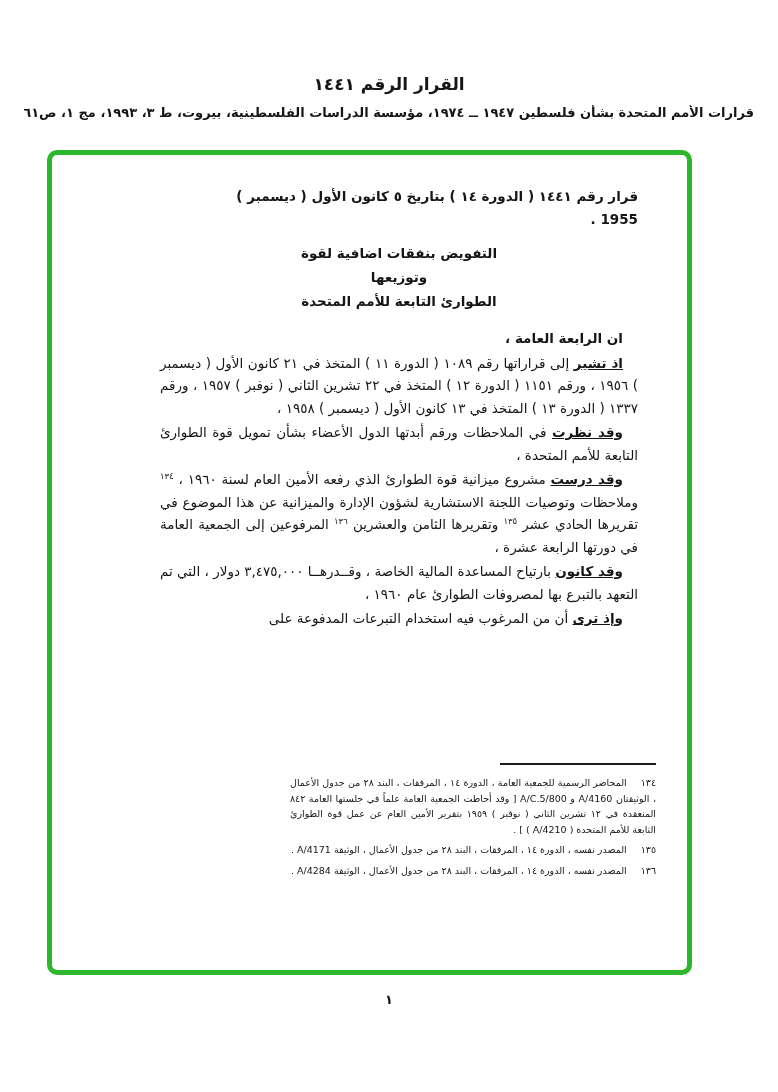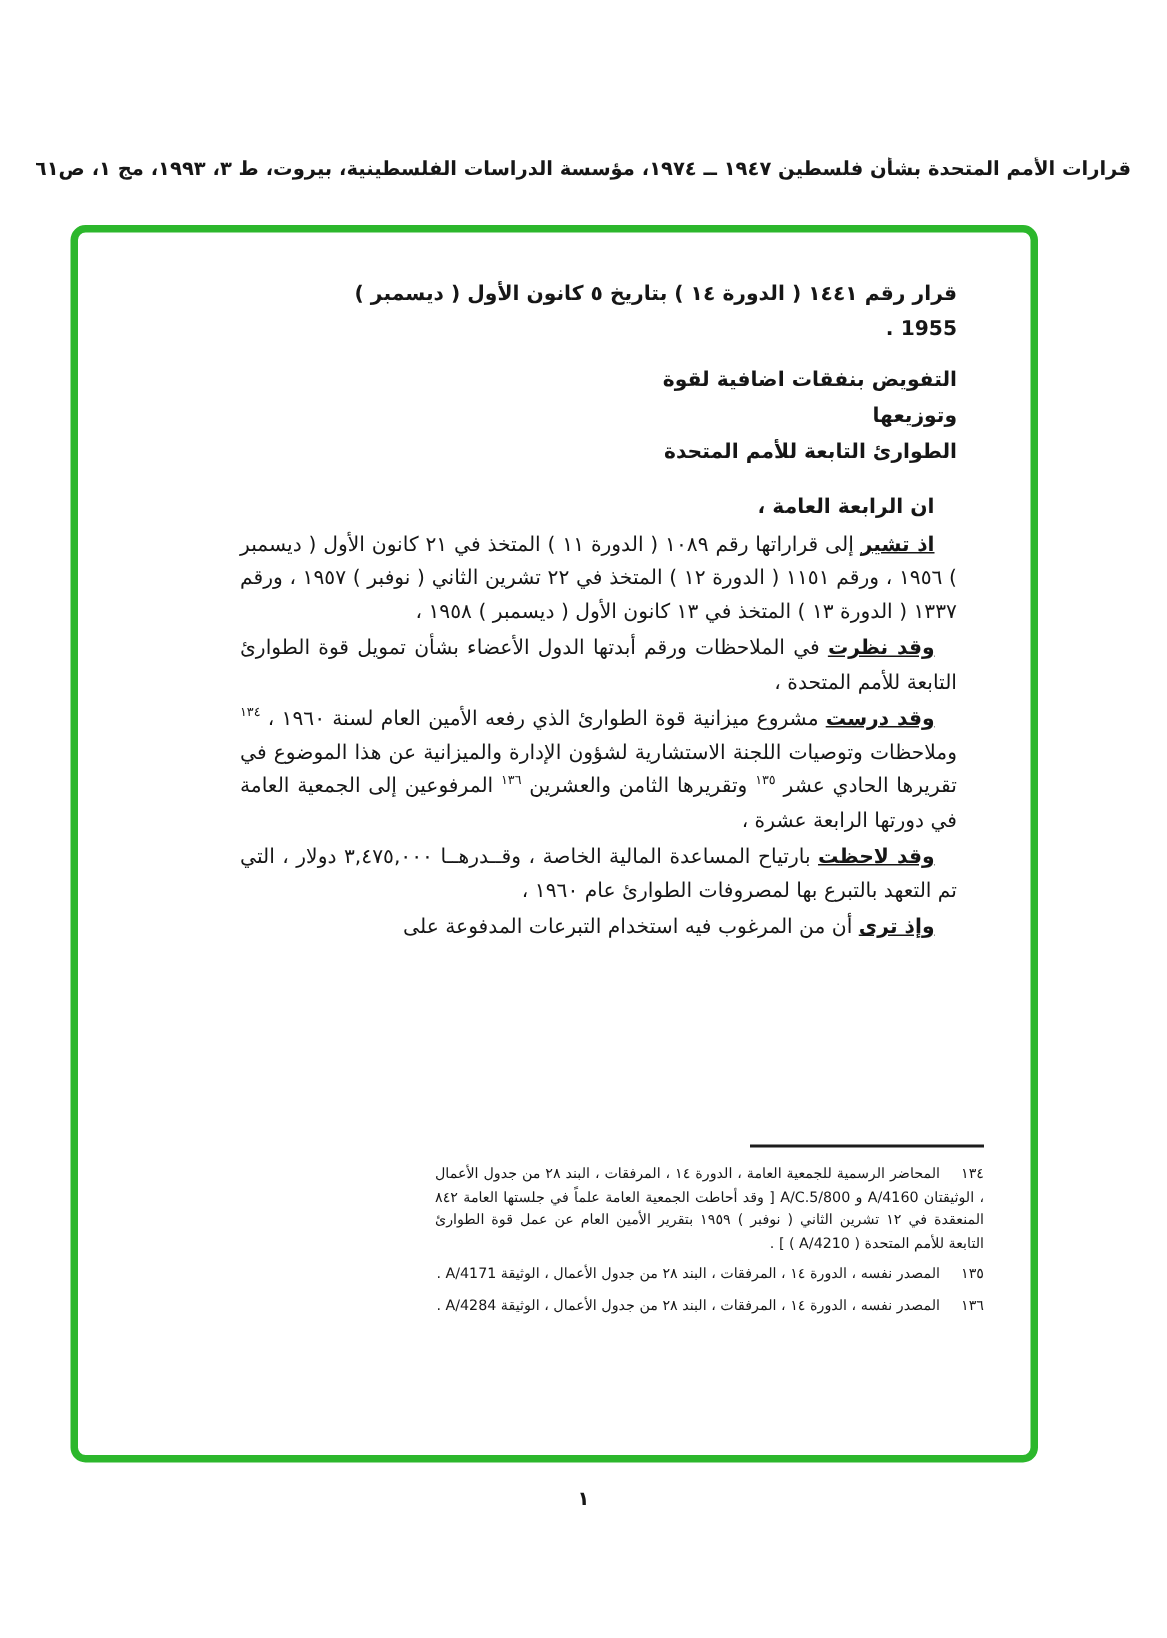--- a/index.html
+++ b/index.html
@@ -35,21 +35,21 @@
     position: absolute; top: 30px; right: 49px; width: 478px;
     direction: rtl;
   }
   .res-heading {
     margin: 0 0 10px 0;
     font-size: 13.5px; font-weight: bold; line-height: 23px;
     text-align: right;
   }
   .subject {
     margin: 0 0 14px 0;
-    text-align: right; font-weight: bold;
+    text-align: center; font-weight: bold;
     font-size: 13.5px; line-height: 24px;
   }
   .para {
     margin: 0 0 2px 0;
     font-size: 13.5px; line-height: 22.5px;
     text-align: justify; text-indent: 15px;
   }
   .para .lead { font-weight: bold; text-decoration: underline; }
   .opening { font-weight: bold; }
   sup.fn-ref { font-size: 8.5px; vertical-align: super; line-height: 0; }
@@ -73,20 +73,21 @@
   .page-number {
     position: absolute; top: 992px; left: 0; width: 100%;
     text-align: center; font-size: 13px; font-weight: bold;
   }
 </style>
 </head>
 <body>
 
 <div class="page">
 
+  <h1 class="doc-title">القرار الرقم ١٤٤١</h1>
 
   <div class="source-line">قرارات الأمم المتحدة بشأن فلسطين ١٩٤٧ ــ ١٩٧٤، مؤسسة الدراسات الفلسطينية، بيروت، ط ٣، ١٩٩٣، مج ١، ص٦١- ٦٢</div>
 
   <div class="green-box">
 
     <div class="res-content">
 
       <p class="res-heading">
         <span>قرار رقم ١٤٤١ ( الدورة ١٤ ) بتاريخ ٥ كانون الأول ( ديسمبر )</span><br>
         <span>1955 .</span>
@@ -108,21 +109,21 @@
 
       <p class="para">
         <span class="lead">وقد نظرت</span><span> في الملاحظات ورقم أبدتها الدول الأعضاء بشأن تمويل قوة الطوارئ التابعة للأمم المتحدة ،</span>
       </p>
 
       <p class="para">
         <span class="lead">وقد درست</span><span> مشروع ميزانية قوة الطوارئ الذي رفعه الأمين العام لسنة ١٩٦٠ ، </span><sup class="fn-ref">١٣٤</sup><span> وملاحظات وتوصيات اللجنة الاستشارية لشؤون الإدارة والميزانية عن هذا الموضوع في تقريرها الحادي عشر </span><sup class="fn-ref">١٣٥</sup><span> وتقريرها الثامن والعشرين </span><sup class="fn-ref">١٣٦</sup><span> المرفوعين إلى الجمعية العامة في دورتها الرابعة عشرة ،</span>
       </p>
 
       <p class="para">
-        <span class="lead">وقد لاحظت</span><span> بارتياح المساعدة المالية الخاصة ، وقــدرهــا ٣,٤٧٥,٠٠٠ دولار ، التي تم التعهد بالتبرع بها لمصروفات الطوارئ عام ١٩٦٠ ،</span>
+        <span class="lead">وقد كانون</span><span> بارتياح المساعدة المالية الخاصة ، وقــدرهــا ٣,٤٧٥,٠٠٠ دولار ، التي تم التعهد بالتبرع بها لمصروفات الطوارئ عام ١٩٦٠ ،</span>
       </p>
 
       <p class="para">
         <span class="lead">وإذ ترى</span><span> أن من المرغوب فيه استخدام التبرعات المدفوعة على</span>
       </p>
 
     </div>
 
     <div class="footnotes">
       <div class="fn-sep"></div>

